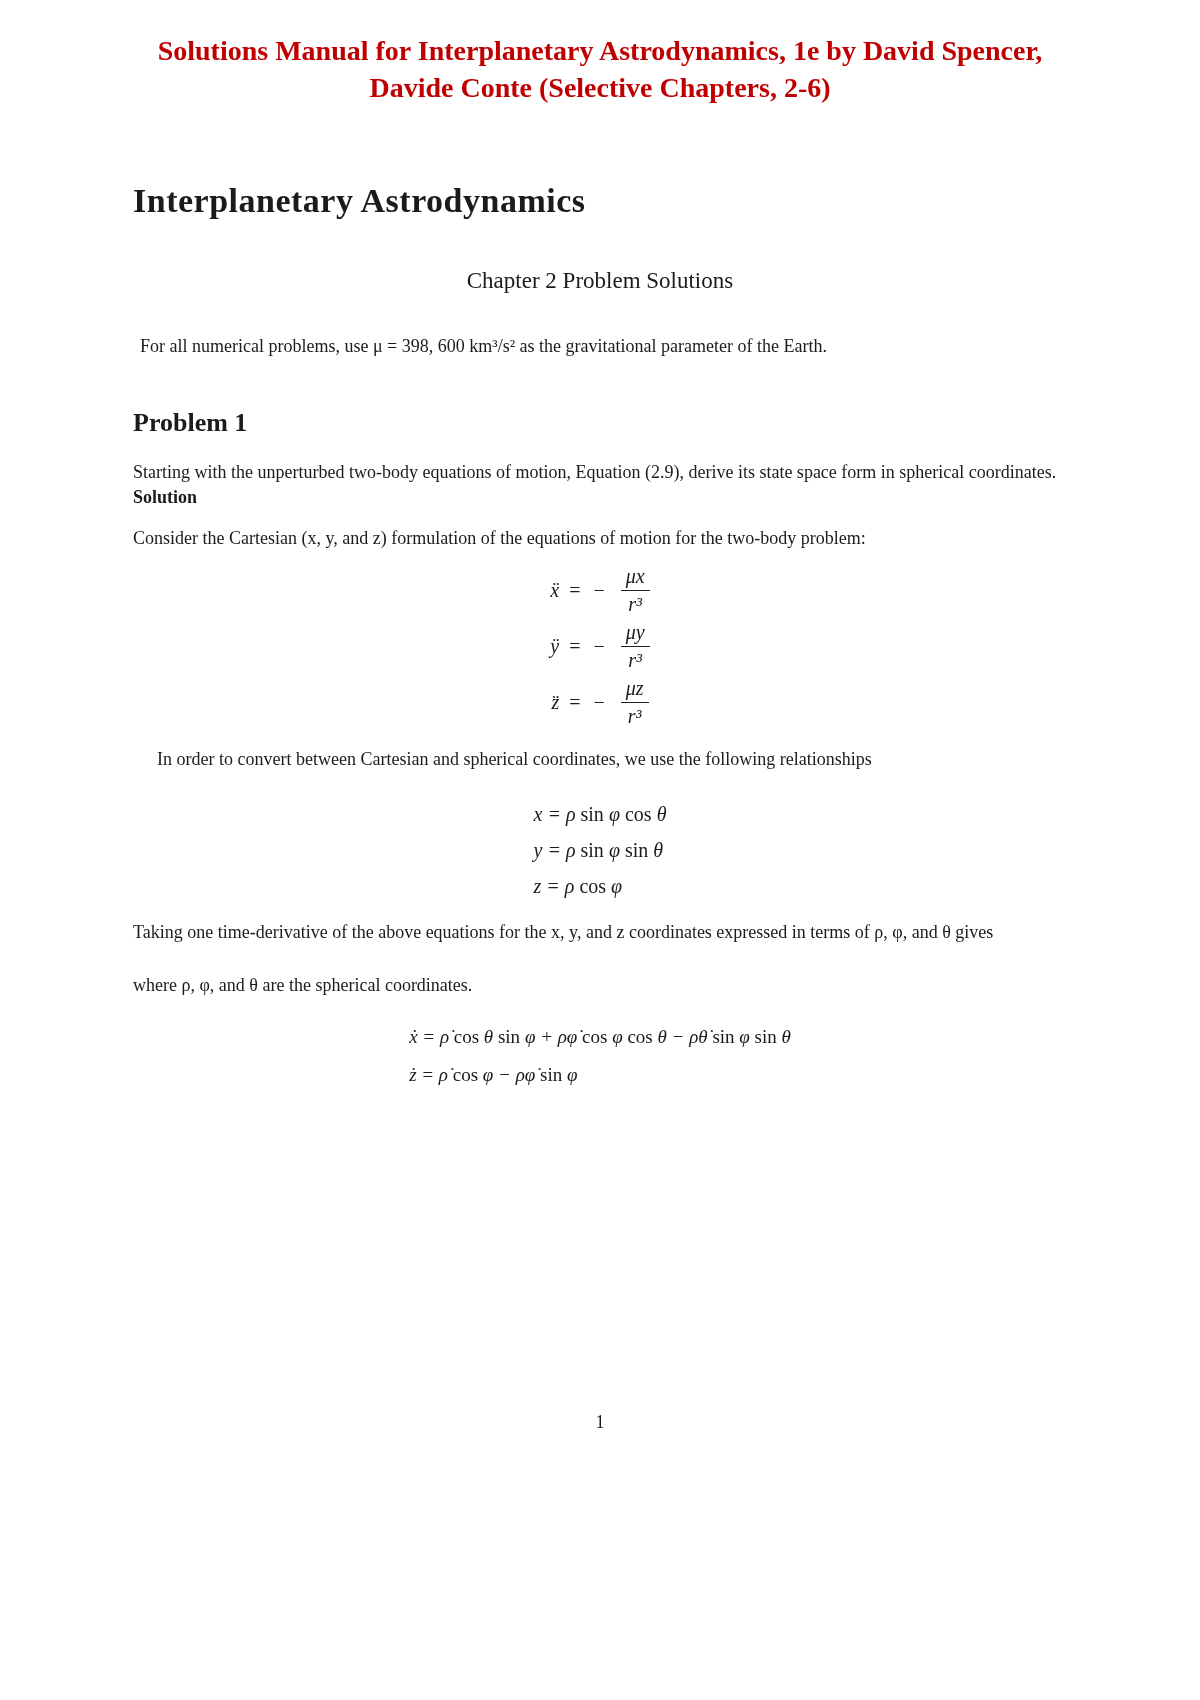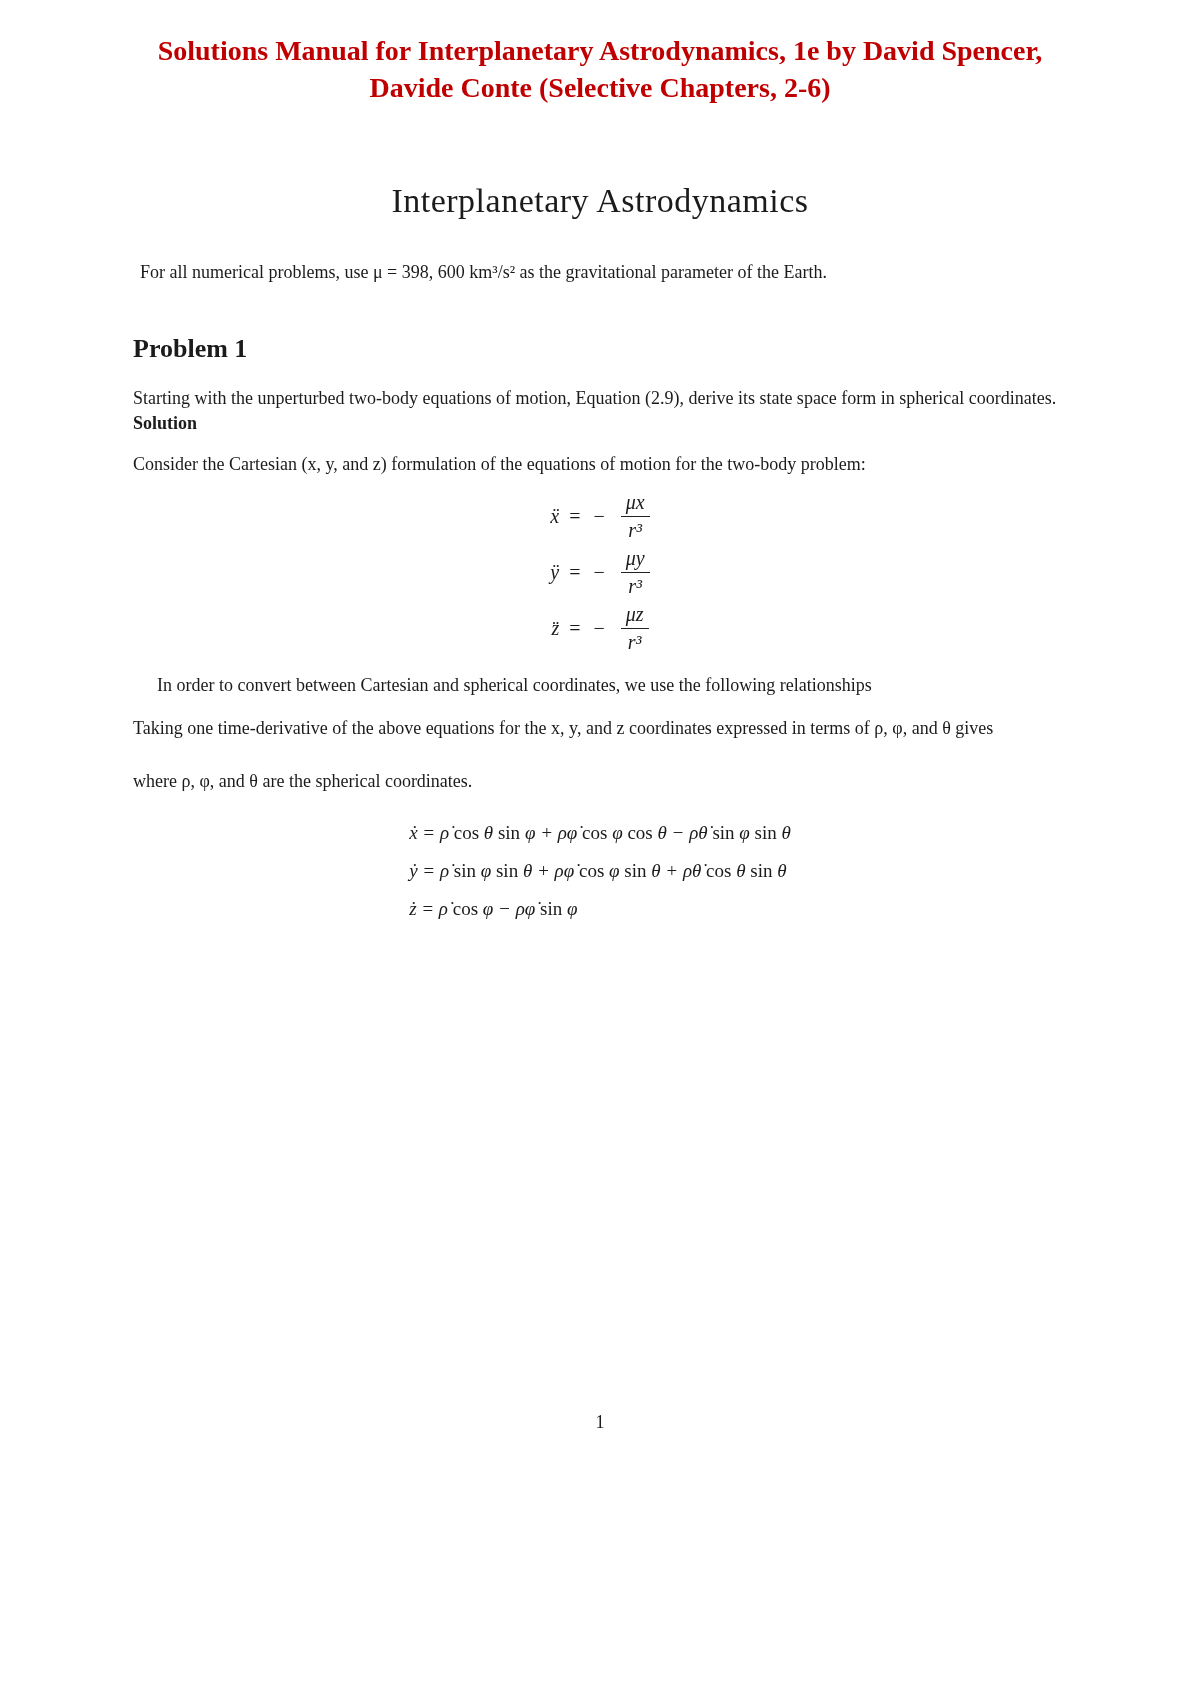--- a/index.html
+++ b/index.html
@@ -22,23 +22,23 @@
     color: #c00000;
     font-weight: bold;
     font-size: 28px;
     line-height: 1.32;
     text-align: center;
     max-width: 960px;
     margin: 0 auto;
   }
   .doc-title {
     margin-top: 75px;
-    text-align: center;
+    text-align: left;
     font-size: 34px;
-    font-weight: 400;
+    font-weight: 700;
     letter-spacing: 0.5px;
   }
   .doc-subtitle {
     margin-top: 48px;
     text-align: center;
     font-size: 23px;
     font-weight: 400;
   }
   .preamble {
     margin: 38px auto 0 auto;
@@ -127,20 +127,21 @@
 </style>
 </head>
 <body>
 
 <div class="page">
 
   <div class="doc-header">Solutions Manual for Interplanetary Astrodynamics, 1e by David Spencer, Davide Conte (Selective Chapters, 2-6)</div>
 
   <h1 class="doc-title">Interplanetary Astrodynamics</h1>
 
+  <h2 class="doc-subtitle">Chapter 2 Problem Solutions</h2>
 
   <p class="preamble">For all numerical problems, use μ = 398, 600 km³/s² as the gravitational parameter of the Earth.</p>
 
   <h3 class="problem-heading">Problem 1</h3>
 
   <p class="body-text statement">Starting with the unperturbed two-body equations of motion, Equation (2.9), derive its state space form in spherical coordinates.</p>
 
   <p class="solution-label">Solution</p>
 
   <p class="body-text intro">Consider the Cartesian (x, y, and z) formulation of the equations of motion for the two-body problem:</p>
@@ -171,26 +172,30 @@
       <span class="frac">
         <span class="num math">μz</span>
         <span class="den math">r³</span>
       </span>
     </div>
 
   </div>
 
   <p class="body-text conv-intro">In order to convert between Cartesian and spherical coordinates, we use the following relationships</p>
 
+  <div class="spherical-block center-block">
+    <div class="eq-line math">x = ρ <span class="fn">sin</span> φ <span class="fn">cos</span> θ</div>
+    <div class="eq-line math">y = ρ <span class="fn">sin</span> φ <span class="fn">sin</span> θ</div>
+    <div class="eq-line math">z = ρ <span class="fn">cos</span> φ</div>
+  </div>
 
   <p class="body-text deriv-intro">Taking one time-derivative of the above equations for the x, y, and z coordinates expressed in terms of ρ, φ, and θ gives</p>
 
   <p class="body-text where-note">where ρ, φ, and θ are the spherical coordinates.</p>
 
   <div class="deriv-block center-block">
     <div class="eq-line math">ẋ = ρ̇ <span class="fn">cos</span> θ <span class="fn">sin</span> φ + ρφ̇ <span class="fn">cos</span> φ <span class="fn">cos</span> θ − ρθ̇ <span class="fn">sin</span> φ <span class="fn">sin</span> θ</div>
-    <div class="eq-line math">ẏ = ρ̇ <span class="fn">sin</span> φ <span class="fn">sin</span> θ + ρφ̇ <span class="fn">cos</span> φ <span class="fn">sin</span> θ + ρθ̇ <span class="fn">cos</span> θ <span class="fn">sin</span> θ</div>
     <div class="eq-line math">ż = ρ̇ <span class="fn">cos</span> φ − ρφ̇ <span class="fn">sin</span> φ</div>
   </div>
 
   <div class="page-number">1</div>
 
 </div>
 
 </body></html>

